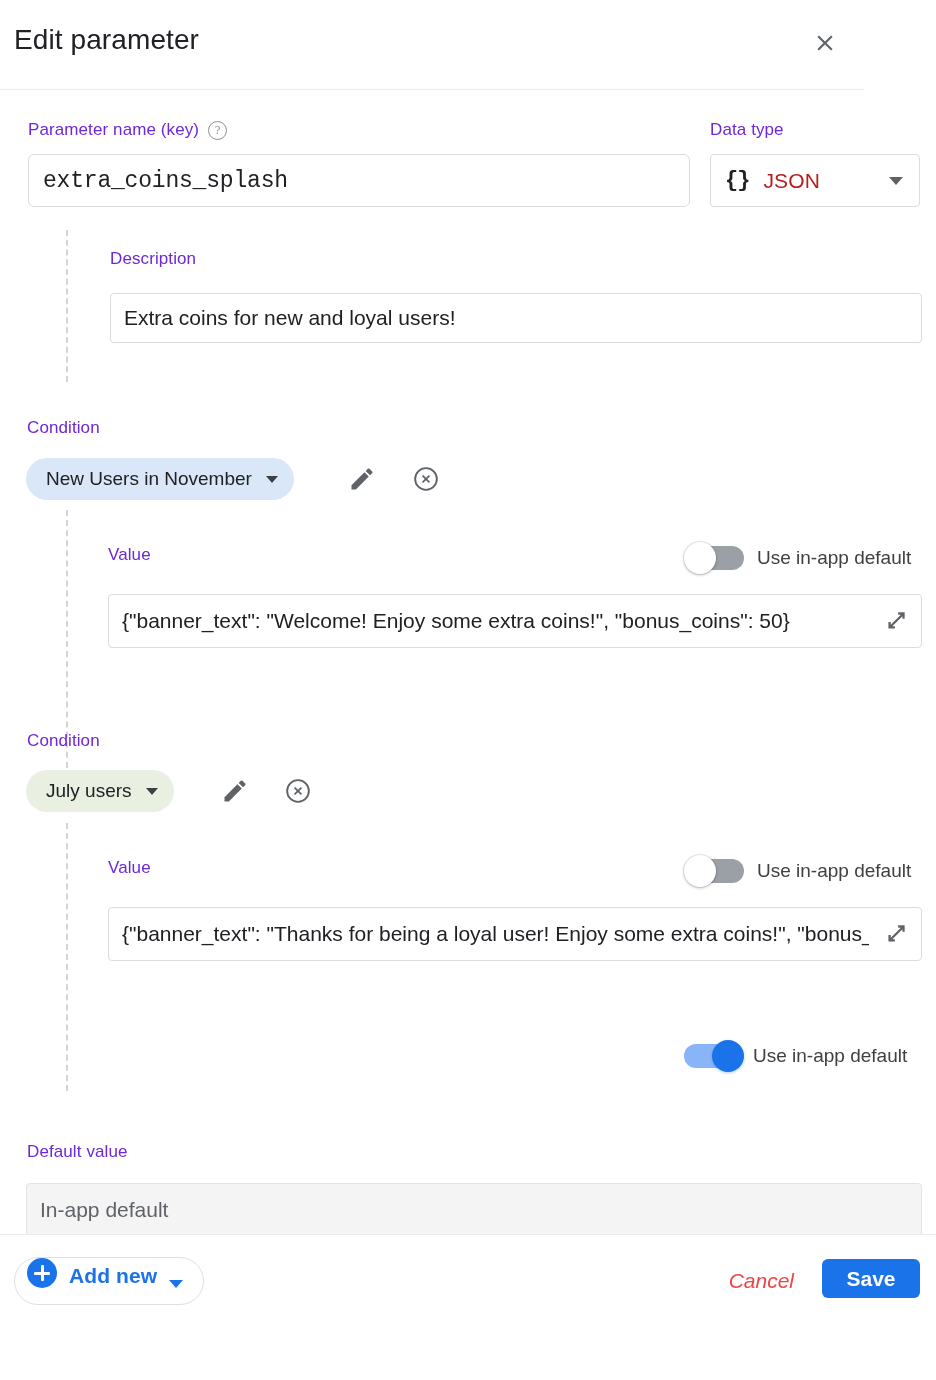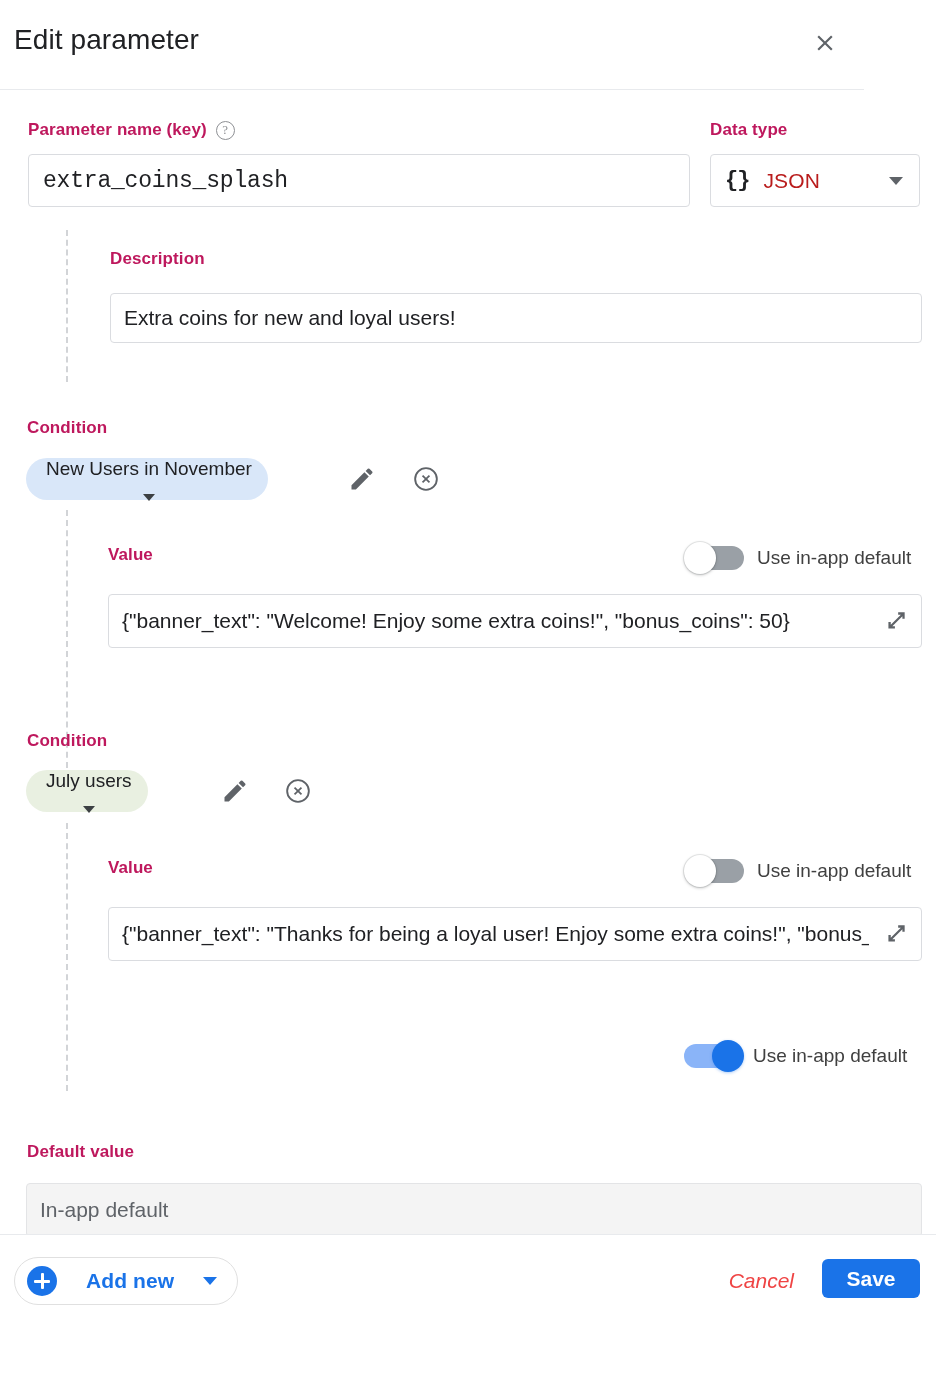--- a/index.html
+++ b/index.html
@@ -55,22 +55,22 @@
   
   .dialog-body {
     position: absolute;
     top: 90px; left: 0;
     width: 936px;
     height: 1144px;
   }
 
   .lbl {
     font-size: 17px;
-    color: #be185d;
-    font-weight: 700;
+    color: #6d28d9;
+    font-weight: 400;
     letter-spacing: 0.1px;
     text-align: center;
   }
 
   .field-box {
     border: 1px solid #dadce0;
     border-radius: 4px;
     background: #ffffff;
     display: flex;
     align-items: center;
@@ -100,20 +100,21 @@
     display: inline-block;
   }
   .param-input {
     position: absolute;
     left: 28px; top: 34px;
     width: 662px; height: 53px;
     padding: 0 14px;
     font-family: "Liberation Mono", monospace;
     font-size: 23px;
     letter-spacing: -0.2px;
+    border-radius: 6px;
   }
   .datatype-label { position: absolute; left: 710px; top: 0; }
   .datatype-select {
     position: absolute;
     left: 710px; top: 34px;
     width: 210px; height: 53px;
     padding: 0 14px;
     cursor: pointer;
     justify-content: flex-start;
     gap: 14px;
@@ -161,21 +162,20 @@
     height: 42px;
     border-radius: 21px;
     display: flex;
     align-items: center;
     padding: 0 16px 0 20px;
     gap: 14px;
     cursor: pointer;
     font-size: 19px;
     color: #202124;
     border: none;
-    flex-direction: column;
   }
   .chip-blue { background: #d9e7f9; }
   .chip-green { background: #e9f0e1; }
   .chip-caret {
     width: 0; height: 0;
     border-left: 6px solid transparent;
     border-right: 6px solid transparent;
     border-top: 7px solid #3c4043;
   }
 
@@ -283,23 +283,23 @@
     background: #ffffff;
   }
   .addnew-btn {
     position: absolute;
     left: 14px; top: 22px;
     height: 48px;
     border: 1px solid #e0e0e0;
     border-radius: 24px;
     background: #ffffff;
     display: flex;
-    align-items: center;
-    gap: 29px;
-    padding: 0 20px 0 12px;
+    align-items: flex-end;
+    gap: 12px;
+    padding: 0 20px 16px 12px;
     cursor: pointer;
   }
   .plus-circle {
     width: 30px; height: 30px;
     border-radius: 50%;
     background: #1a73e8;
     position: relative;
     flex: none;
   }
   .plus-circle::before, .plus-circle::after {

